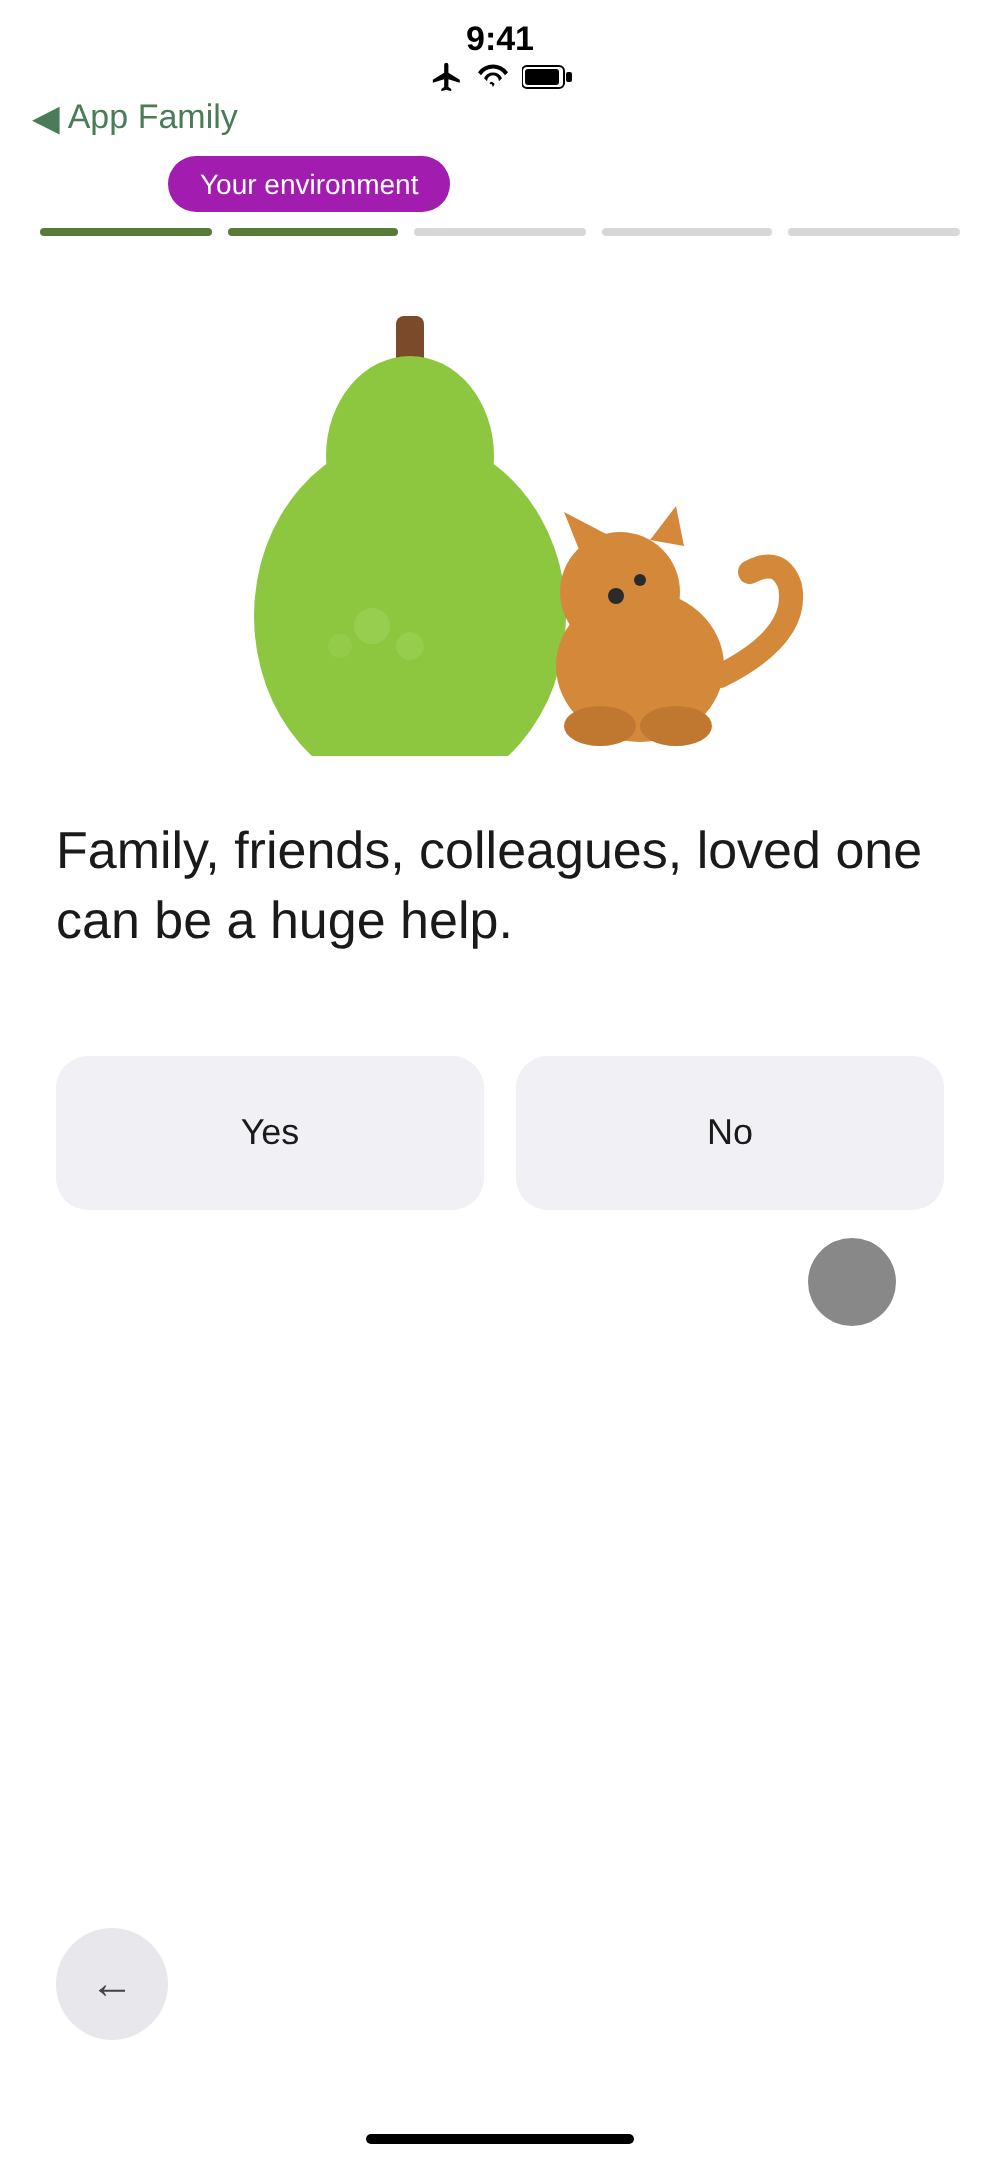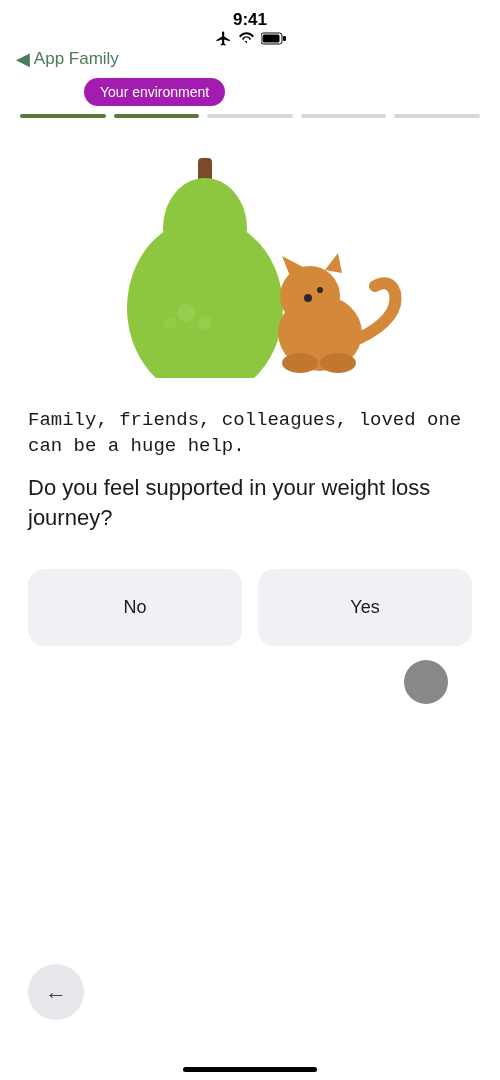--- a/index.html
+++ b/index.html
@@ -120,26 +120,25 @@
       width: 320px;
       height: 240px;
     }
 
     
     .content-section {
       padding: 10px 28px 20px 28px;
     }
 
     .main-text {
-      font-size: 19px;
+      font-size: 26px;
       font-weight: 400;
       color: #1a1a1a;
       line-height: 1.35;
       margin-bottom: 14px;
-      font-family: Liberation Mono, monospace;
     }
 
     .sub-text {
       font-size: 22px;
       font-weight: 400;
       color: #1a1a1a;
       line-height: 1.35;
     }
 
     
@@ -274,26 +273,25 @@
 
     <path d="M270 200 Q310 180 305 155 Q300 140 285 148" stroke="#d4893a" stroke-width="12" fill="none" stroke-linecap="round"></path>
 
     <ellipse cx="210" cy="225" rx="18" ry="10" fill="#c07830"></ellipse>
     <ellipse cx="248" cy="225" rx="18" ry="10" fill="#c07830"></ellipse>
   </svg>
 </div>
 
 <div class="content-section">
   <p class="main-text">Family, friends, colleagues, loved one can be a huge help.</p>
-  <p class="sub-text">Do you feel supported in your weight loss journey?</p>
 </div>
 
 <div class="buttons-section">
+  <button class="answer-btn">Yes</button>
   <button class="answer-btn">No</button>
-  <button class="answer-btn">Yes</button>
 </div>
 
 <div class="scroll-indicator">
   <div class="scroll-dot"></div>
 </div>
 
 <button class="bottom-back-btn">←</button>
 
 <div class="home-indicator"></div>
 

